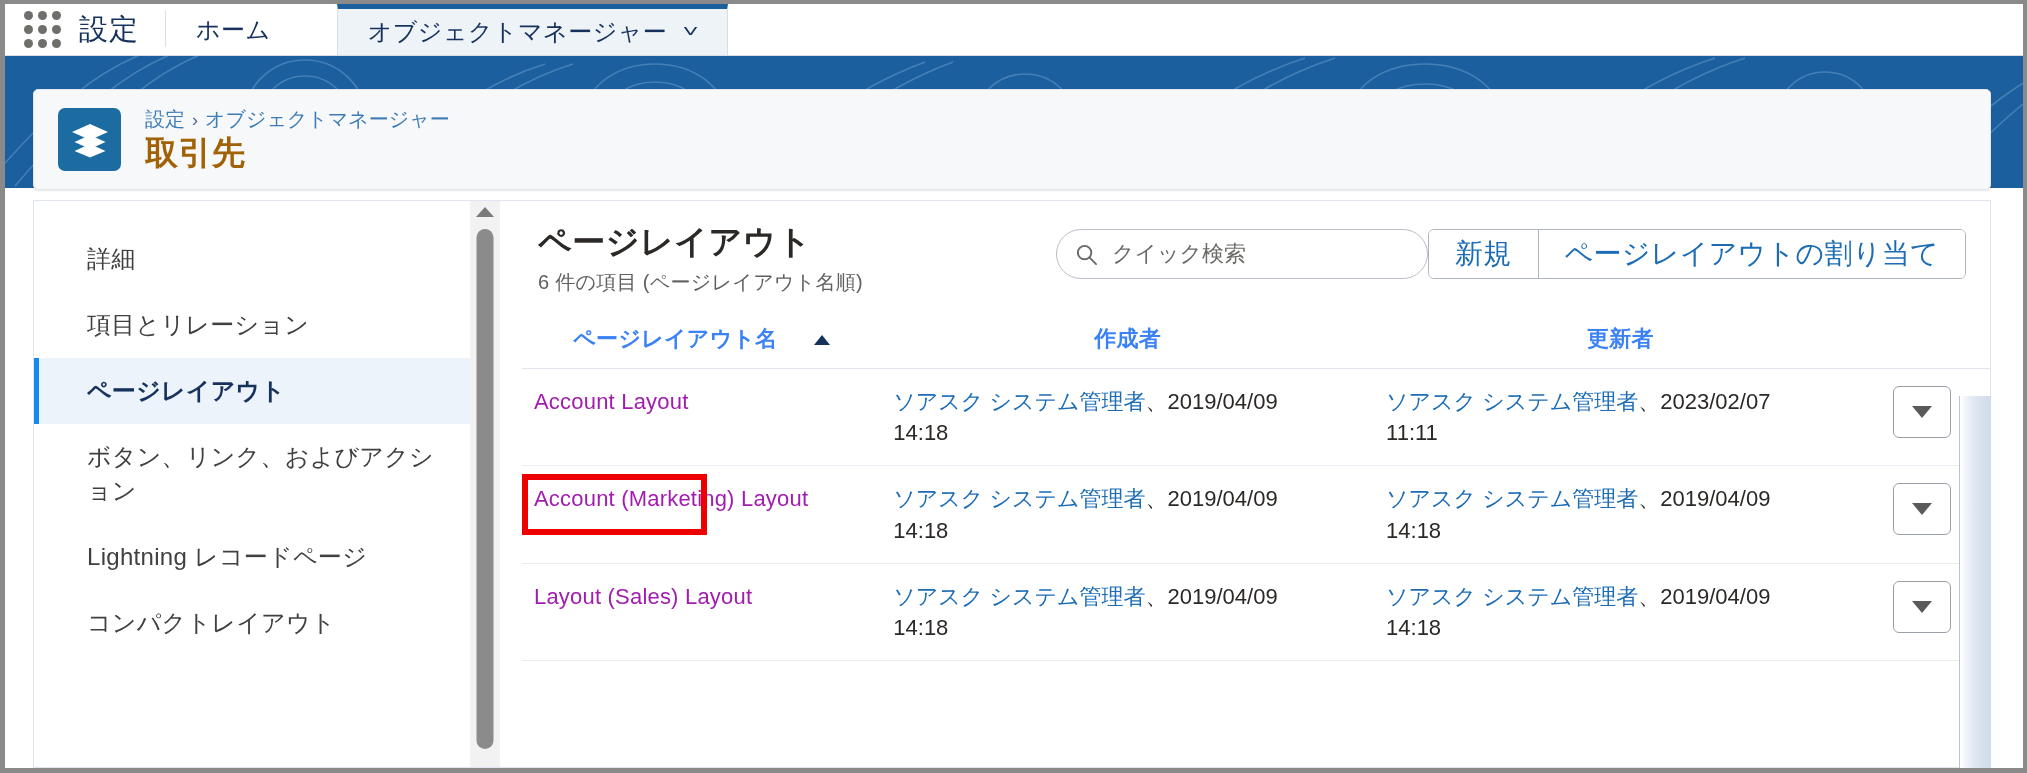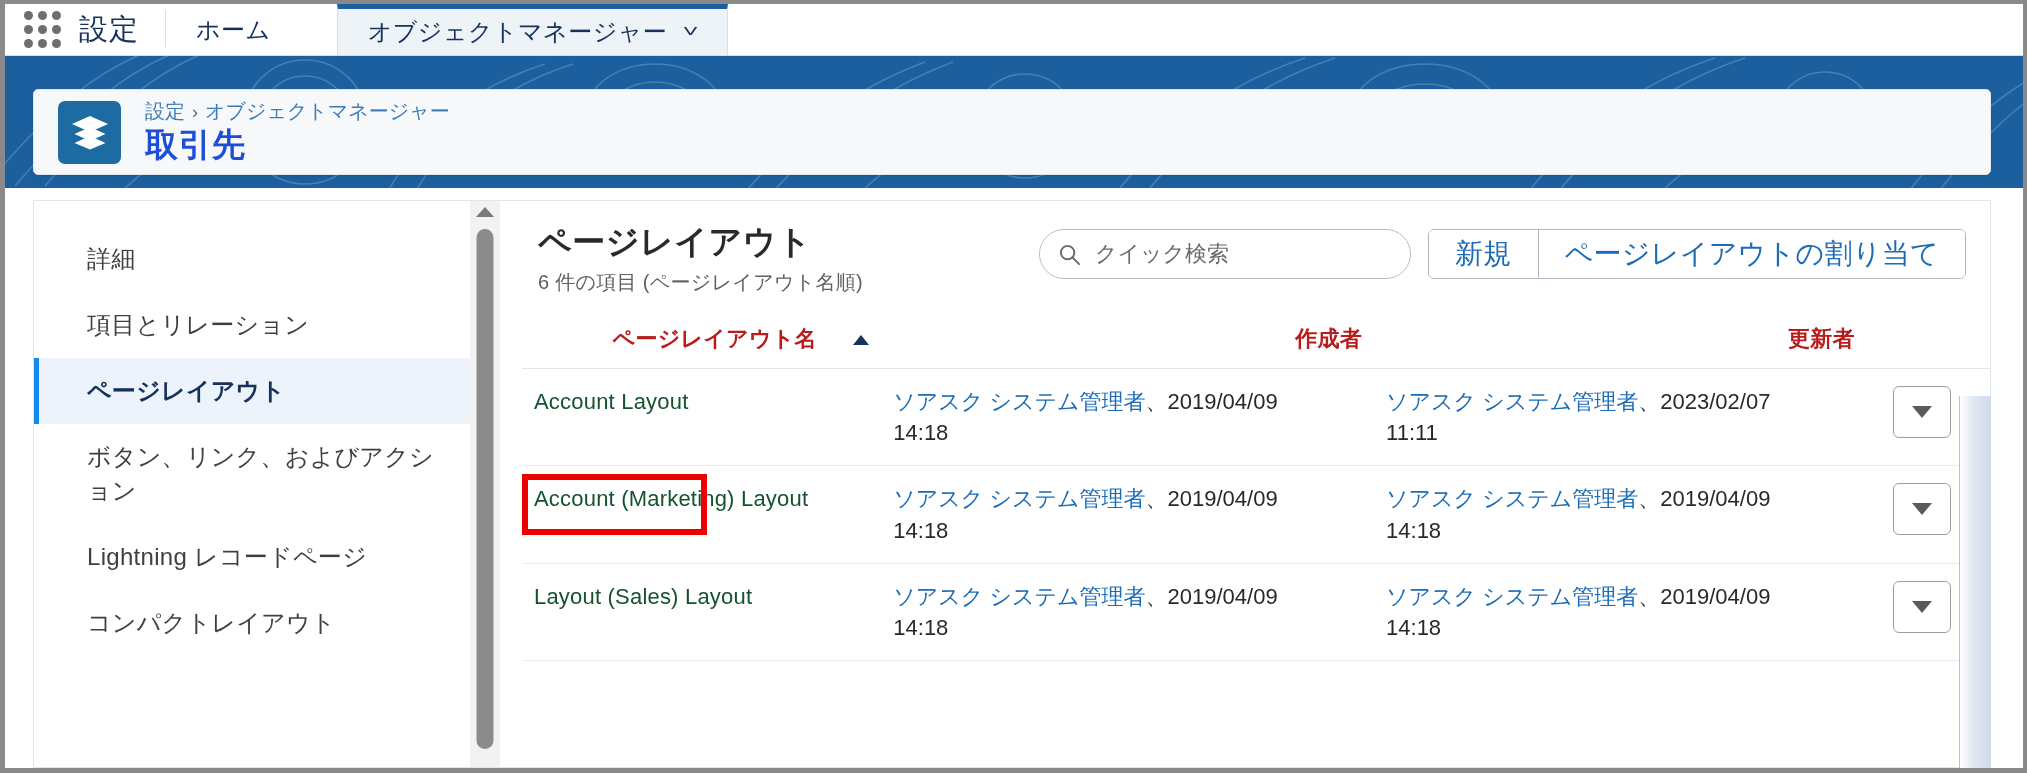--- a/index.html
+++ b/index.html
@@ -100,21 +100,21 @@
     position: absolute; inset: 0;
     opacity: 0.38;
   }
 
   
   #record-header {
     position: absolute;
     top: 85px;
     left: 28px;
     right: 32px;
-    height: 86px;
+    height: 101px;
     background: #f7f8f9;
     border: 1px solid #e3e6ea;
     border-radius: 5px;
     display: flex;
     align-items: center;
     padding-left: 24px;
     box-shadow: 0 1px 2px rgba(0,0,0,0.10);
   }
   .obj-icon {
     width: 63px; height: 63px;
@@ -129,21 +129,21 @@
     font-size: 20px;
     color: #3e7cb5;
     margin-bottom: 4px;
     white-space: nowrap;
   }
   .breadcrumb .sep { color: #54698d; margin: 0 7px; font-size: 18px; }
   .breadcrumb a { color: #3e7cb5; text-decoration: none; cursor: pointer; }
   .record-title {
     font-size: 33px;
     font-weight: 700;
-    color: #1d4ed8;
+    color: #a16207;
     letter-spacing: 0.5px;
   }
 
   
   #content-area {
     position: absolute;
     top: 196px;
     left: 28px;
     right: 32px;
     bottom: 0;
@@ -234,21 +234,21 @@
   }
   .panel-sub {
     font-size: 20px;
     color: #61605e;
     margin-top: 7px;
     letter-spacing: 0.3px;
   }
   .panel-head-right {
     display: flex;
     align-items: center;
-    gap: 17px;
+    gap: 0;
     padding-top: 6px;
   }
   .search-box {
     width: 372px;
     height: 50px;
     border: 1px solid #b9bec7;
     border-radius: 26px;
     background: #fff;
     display: flex;
     align-items: center;
@@ -289,23 +289,23 @@
   .btn-group .btn + .btn { border-left: 1px solid #b0b6c0; }
 
   
   .layout-table {
     width: 100%;
     border-collapse: collapse;
     margin-top: 22px;
     table-layout: fixed;
   }
   .layout-table th {
-    text-align: right;
+    text-align: center;
     font-size: 22px;
-    color: #b91c1c;
+    color: #3b82f6;
     font-weight: 700;
     padding: 6px 12px 14px 12px;
     border-bottom: 1px solid #e0e5ee;
     letter-spacing: 0.3px;
     white-space: nowrap;
   }
   .layout-table th .sort-arrow {
     display: inline-block;
     margin-left: 30px;
     width: 0; height: 0;
@@ -325,21 +325,21 @@
   td.col-name { width: 350px; }
   td.col-by   { width: 480px; }
   td.col-upd  { width: 480px; }
   td.col-menu { width: 120px; }
   th.col-name { width: 350px; }
   th.col-by   { width: 480px; }
   th.col-upd  { width: 480px; }
   th.col-menu { width: 120px; }
 
   .row-link {
-    color: #14532d;
+    color: #a21caf;
     text-decoration: none;
     cursor: pointer;
     letter-spacing: 0.2px;
   }
   .person-link { color: #1b6cb5; text-decoration: none; cursor: pointer; }
   .meta-date { color: #2b2826; }
 
   .row-menu-btn {
     width: 58px; height: 52px;
     border: 1px solid #9aa0a8;

